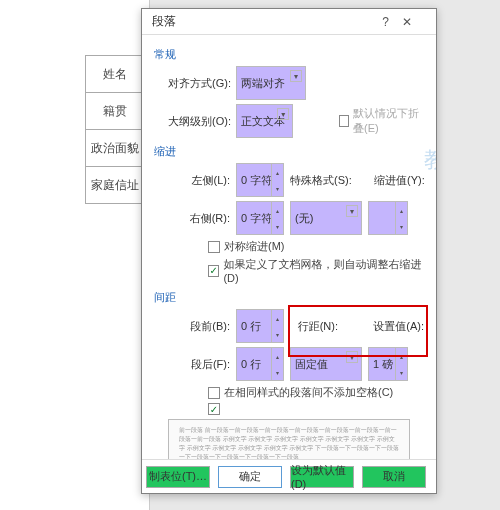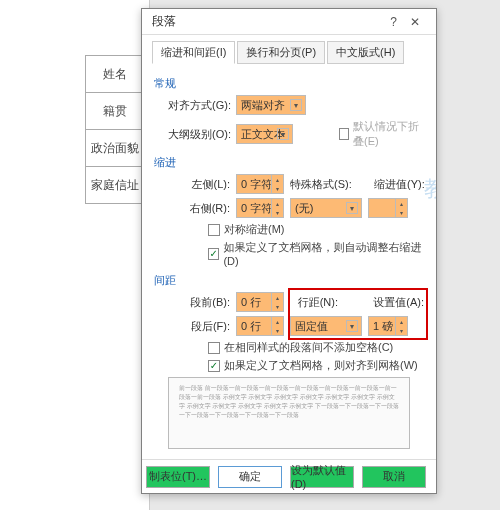--- a/index.html
+++ b/index.html
@@ -1,30 +1,30 @@
 <!DOCTYPE html>
 <html><head>
 <meta charset="utf-8">
 <style>
   * { box-sizing: border-box; margin: 0; padding: 0; font-family: "Microsoft YaHei", sans-serif; }
   body { background: #e8e8e8; width: 500px; height: 510px; overflow: hidden; position: relative; font-size: 11px; color: #333; }
   .doc-bg { position: absolute; top: 0; left: 0; width: 150px; height: 510px; background: #fff; border-right: 1px solid #ccc; }
   .doc-table { position: absolute; top: 55px; left: 85px; width: 60px; }
   .doc-cell { height: 38px; border: 1px solid #aaa; display:flex; align-items:center; justify-content:center; font-size: 12px; color:#444; margin-bottom:-1px; background:#fff;text-align:right; }
   .dialog { position: absolute; top: 8px; left: 141px; width: 296px; height: 486px; background: #fff; border: 1px solid #808080; box-shadow: 0 2px 8px rgba(0,0,0,.25); display:flex; flex-direction:column; }
-  .titlebar { height: 26px; display:flex; align-items:center; justify-content:space-between; padding: 0 12px 0 10px; border-bottom: 1px solid #ddd; font-size:12px; }
+  .titlebar { height: 26px; display:flex; align-items:center; justify-content:space-between; padding: 0 20px 0 10px; border-bottom: 1px solid #ddd; font-size:12px; }
   .titlebar .controls span { display:inline-block; width:18px; text-align:center; color:#555; cursor:pointer; }
   .tabs { display:flex; gap:2px; padding: 6px 10px 0 10px; font-size:11px; }
   .tab { padding: 3px 8px; border:1px solid #ccc; background:#f4f4f4; cursor:pointer; }
   .tab.active { background:#fff; border-bottom:1px solid #fff; }
   .body { flex:1; padding: 6px 12px 4px 12px; overflow:hidden; }
   .section-title { color:#1a5fb4; font-size:11px; margin:6px 0 4px 0; }
   .row { display:flex; align-items:center; gap:6px; margin: 4px 0 4px 14px; }
   .lbl { width: 62px; text-align:right; font-size:11px; white-space:nowrap; }
-  .select, .spin { height:20px; border:1px solid #bbb; background:#fdba74; display:flex; align-items:center; padding:0 4px; font-size:11px; position:relative; }
+  .select, .spin { height:28px; border:1px solid #bbb; background:#c4b5fd; display:flex; align-items:center; padding:16px 4px; font-size:11px; position:relative; }
   .select { width: 70px; }
   .select .caret { position:absolute; right:3px; top:3px; width:12px; height:12px; border:1px solid #bbb; display:flex; align-items:center; justify-content:center; font-size:8px; color:#555; }
   .spin { width: 48px; justify-content:flex-start; }
   .spin .arrows { position:absolute; right:0; top:0; width:12px; height:100%; display:flex; flex-direction:column; }
   .spin .arrows div { flex:1; border-left:1px solid #bbb; font-size:6px; display:flex; align-items:center; justify-content:center; color:#555; }
   .cb { display:flex; align-items:center; gap:4px; font-size:11px; margin:3px 0 3px 14px; color:#444;padding-left:40px; }
   .cb .box { width:12px; height:12px; border:1px solid #888; display:flex; align-items:center; justify-content:center; font-size:10px; color:#0a7a2a; }
   .redbox { position:absolute; border:2px solid #d40000; pointer-events:none; }
   .preview { margin:4px 14px 0 14px; height:72px; border:1px solid #bbb; background:#fafafa; padding:6px 10px; overflow:hidden; color:#999; font-size:6px; line-height:1.5; }
   .footer { height:34px; border-top:1px solid #ddd; display:flex; align-items:center; justify-content:flex-end; gap:8px; padding: 0 10px; }
@@ -47,25 +47,20 @@
 
 <div class="dialog">
   <div class="titlebar">
     <span>段落</span>
     <span class="controls">
       <span>?</span>
       <span>✕</span>
     </span>
   </div>
 
-  <div class="tabs">
-    <div class="tab active">缩进和间距(I)</div>
-    <div class="tab">换行和分页(P)</div>
-    <div class="tab">中文版式(H)</div>
-  </div>
 
   <div class="body" style="position:relative;">
     <div class="watermark">教育</div>
 
     <div class="section-title">常规</div>
     <div class="row">
       <span class="lbl">对齐方式(G):</span>
       <div class="select">
           <span>两端对齐</span>
           <span class="caret">▾</span>
@@ -164,21 +159,20 @@
           </div>
       </div>
       <div class="redbox" style="left:134px; top:-4px; width:140px; height:52px;"></div>
     </div>
     <div class="cb">
         <span class="box"></span>
         <span>在相同样式的段落间不添加空格(C)</span>
       </div>
     <div class="cb">
         <span class="box">✓</span>
-        <span>如果定义了文档网格，则对齐到网格(W)</span>
       </div>
 
     <div class="preview">前一段落 前一段落一前一段落一前一段落一前一段落一前一段落一前一段落一前一段落一前一段落 示例文字 示例文字 示例文字 示例文字 示例文字 示例文字 示例文字 示例文字 示例文字 示例文字 示例文字 示例文字 下一段落一下一段落一下一段落一下一段落一下一段落一下一段落一下一段落</div>
   </div>
 
   <div class="footer">
     <div class="btn left">制表位(T)…</div>
     <div class="btn primary">确定</div>
     <div class="btn">设为默认值(D)</div>
     <div class="btn">取消</div>

